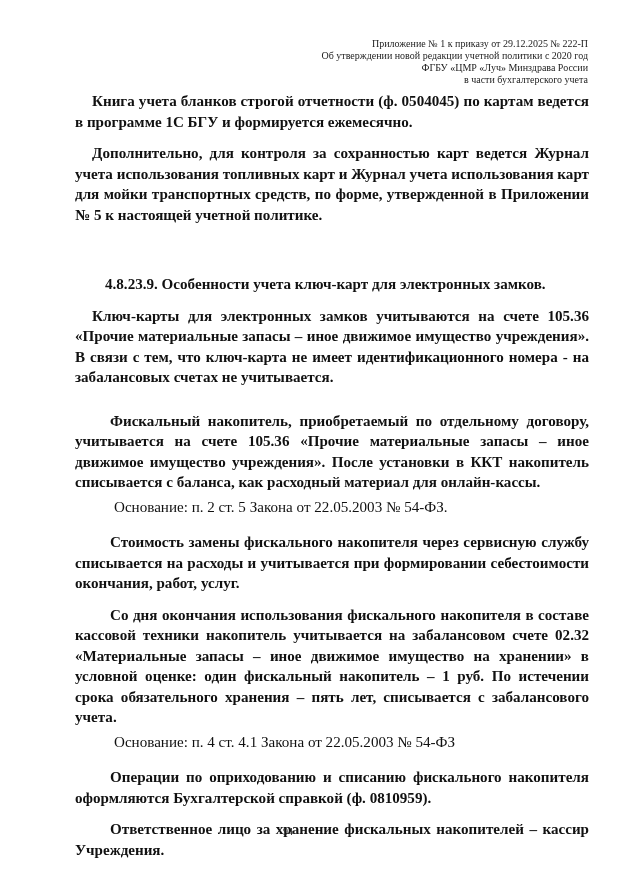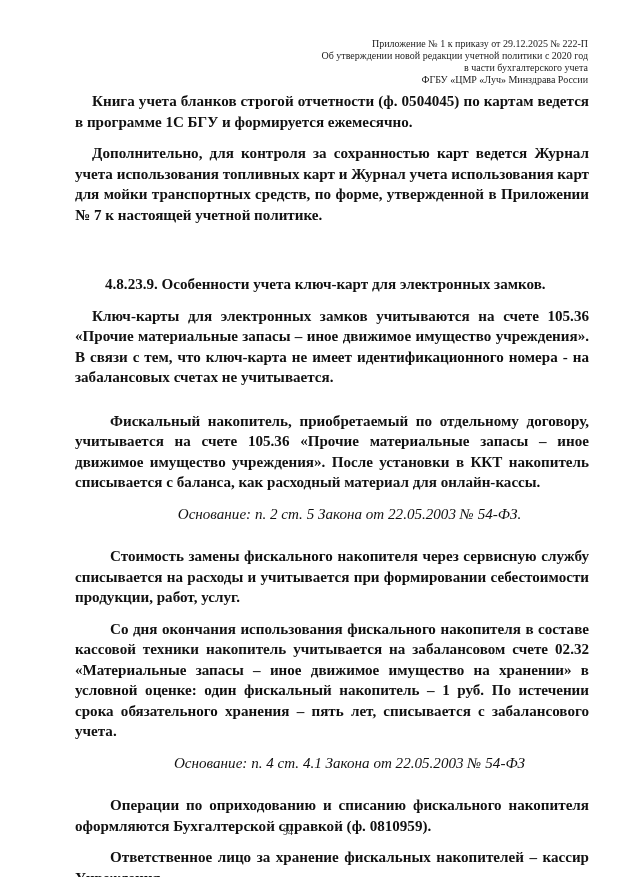--- a/index.html
+++ b/index.html
@@ -19,53 +19,53 @@
       font-size: 15.1px; line-height: 20.5px;
     }
     .p { margin: 0; text-align: justify; text-align-last: left; font-weight: bold; }
     .p.ind1 { text-indent: 17px; }
     .p.ind2 { text-indent: 35px; }
     .gap { height: 11px; }
     .gap-lg { height: 12px; }
     .h { font-weight: bold; margin: 0; }
     .h.h1 { padding-left: 30px; margin-top: 26px; }
     .h.h2 { padding-left: 34px; }
-    .basis { font-style: italic; margin: 11px; padding-left: 35px; text-align: center; }
+    .basis { margin: 4px; padding-left: 35px; }
     .pagenum {
       position: absolute; left: 0; width: 576px; top: 826px;
       text-align: center; font-size: 10px; color: #222;
     }
   </style>
 </head>
 <body>
 
 <div class="page">
 
   <div class="header">
     <div>Приложение № 1 к приказу от 29.12.2025 № 222-П</div>
     <div>Об утверждении новой редакции учетной политики с 2020 год</div>
+    <div>ФГБУ «ЦМР «Луч» Минздрава России</div>
     <div>в части бухгалтерского учета</div>
-    <div>ФГБУ «ЦМР «Луч» Минздрава России</div>
   </div>
 
   <div class="body">
     <p class="p ind1">Книга учета бланков строгой отчетности (ф. 0504045) по картам ведется в программе 1С БГУ и формируется ежемесячно.</p>
     <div class="gap"></div>
-    <p class="p ind1">Дополнительно, для контроля за сохранностью карт ведется Журнал учета использования топливных карт и Журнал учета использования карт для мойки транспортных средств, по форме, утвержденной в Приложении № 7 к настоящей учетной политике.</p>
+    <p class="p ind1">Дополнительно, для контроля за сохранностью карт ведется Журнал учета использования топливных карт и Журнал учета использования карт для мойки транспортных средств, по форме, утвержденной в Приложении № 5 к настоящей учетной политике.</p>
     <div class="gap"></div>
     <div class="gap-lg"></div>
     <p class="h h1">4.8.23.9. Особенности учета ключ-карт для электронных замков.</p>
     <div class="gap"></div>
     <p class="p ind1">Ключ-карты для электронных замков учитываются на счете 105.36 «Прочие материальные запасы – иное движимое имущество учреждения». В связи с тем, что ключ-карта не имеет идентификационного номера - на забалансовых счетах не учитывается.</p>
     <div class="gap-lg"></div>
     <div class="gap"></div>
     <p class="p ind2">Фискальный накопитель, приобретаемый по отдельному договору, учитывается на счете 105.36 «Прочие материальные запасы – иное движимое имущество учреждения». После установки в ККТ накопитель списывается с баланса, как расходный материал для онлайн-кассы.</p>
     <p class="basis">Основание: п. 2 ст. 5 Закона от 22.05.2003 № 54-ФЗ.</p>
     <div class="gap"></div>
-    <p class="p ind2">Стоимость замены фискального накопителя через сервисную службу списывается на расходы и учитывается при формировании себестоимости продукции, работ, услуг.</p>
+    <p class="p ind2">Стоимость замены фискального накопителя через сервисную службу списывается на расходы и учитывается при формировании себестоимости окончания, работ, услуг.</p>
     <div class="gap"></div>
     <p class="p ind2">Со дня окончания использования фискального накопителя в составе кассовой техники накопитель учитывается на забалансовом счете 02.32 «Материальные запасы – иное движимое имущество на хранении» в условной оценке: один фискальный накопитель – 1 руб. По истечении срока обязательного хранения – пять лет, списывается с забалансового учета.</p>
     <p class="basis">Основание: п. 4 ст. 4.1 Закона от 22.05.2003 № 54-ФЗ</p>
     <div class="gap"></div>
     <p class="p ind2">Операции по оприходованию и списанию фискального накопителя оформляются Бухгалтерской справкой (ф. 0810959).</p>
     <div class="gap"></div>
     <p class="p ind2">Ответственное лицо за хранение фискальных накопителей – кассир Учреждения.</p>
   </div>
 
   <div class="pagenum">94</div>

